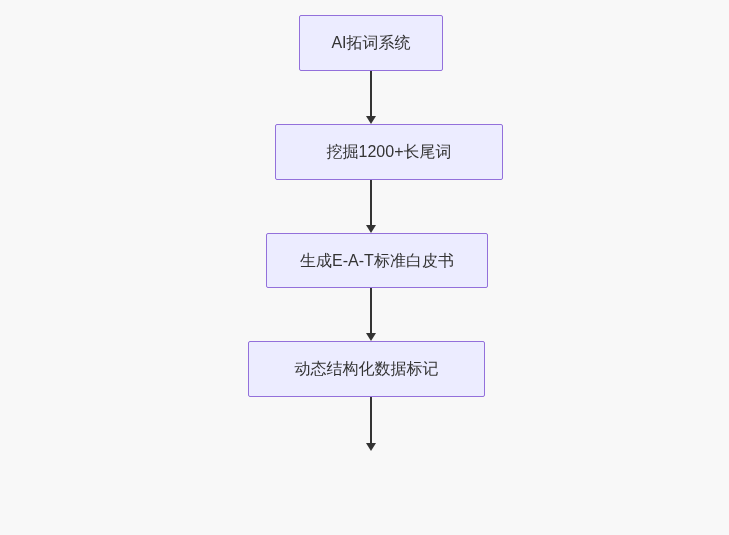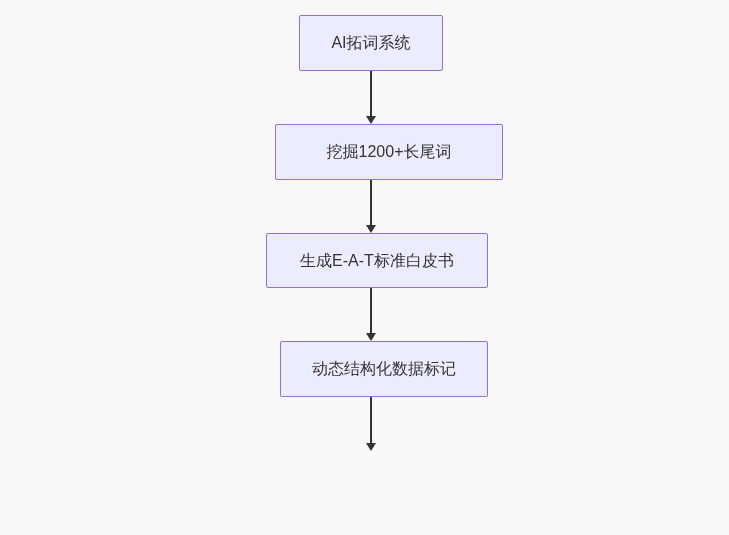--- a/index.html
+++ b/index.html
@@ -28,21 +28,21 @@
     align-items: center;
     justify-content: center;
     color: var(--node-text, #333333);
     font-size: 16px;
     line-height: 1.2;
     white-space: nowrap;
   }
   .node-1 { left: 299px; top: 15px;  width: 144px; height: 56px; }
   .node-2 { left: 275px; top: 124px; width: 228px; height: 56px; }
   .node-3 { left: 260px; top: 233px; width: 222px; height: 55px; margin-left: 6px; }
-  .node-4 { left: 280px; top: 341px; width: 208px; height: 56px; }
+  .node-4 { left: 248px; top: 341px; width: 237px; height: 56px; }
   .node-5 { left: 256px; top: 451px; width: 231px; height: 56px; }
 
   .arrow {
     position: absolute;
     left: 366px;            
     width: 10px;
   }
   .arrow .shaft {
     position: absolute;
     left: 4px;              

